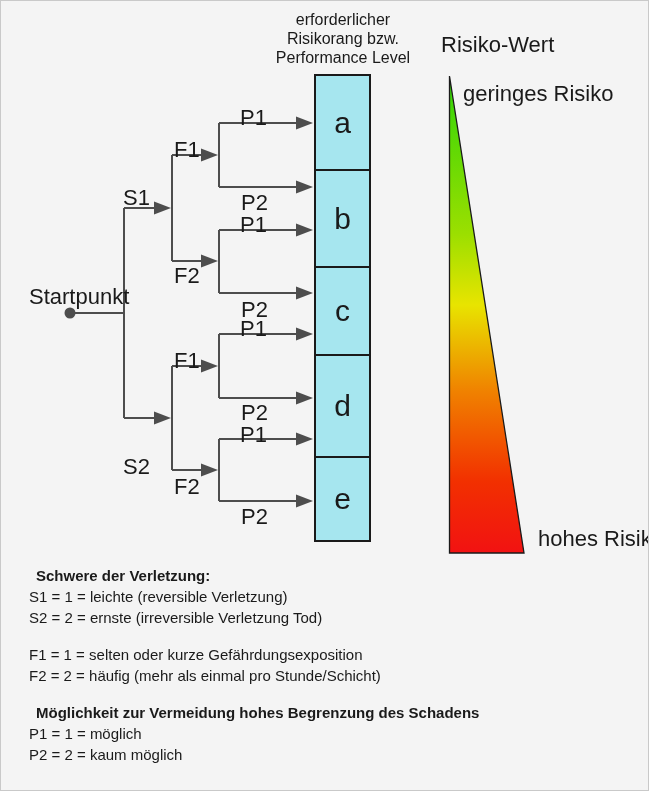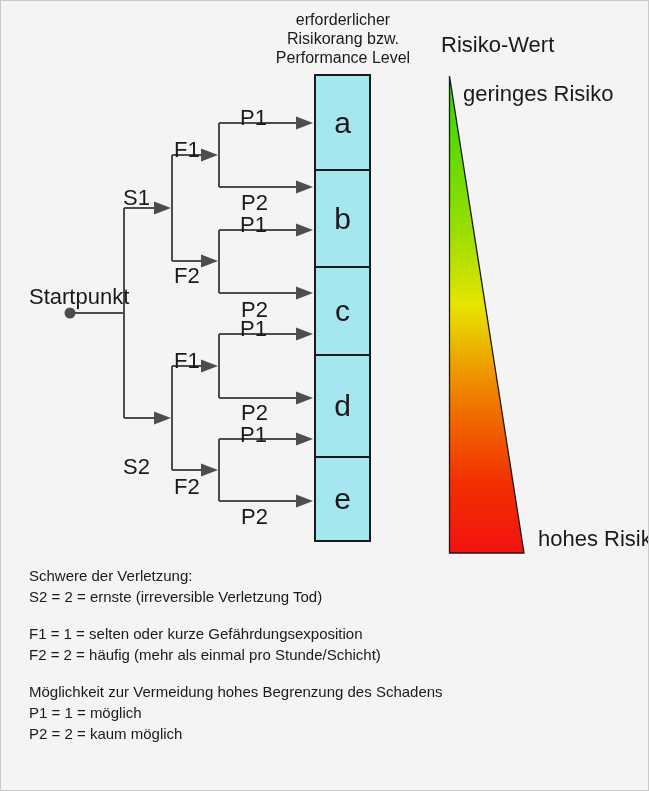--- a/index.html
+++ b/index.html
@@ -18,21 +18,21 @@
     position:absolute;left:313px;top:73px;width:57px;height:468px;
     box-sizing:border-box;border:2px solid #1a1a1a;background:#a6e6ef;
   }
   .pl-cell{
     box-sizing:border-box;display:flex;align-items:center;justify-content:center;
     font-size:30px;border-bottom:2px solid #1a1a1a;
   }
   .pl-cell:last-child{border-bottom:none;}
   .legend{position:absolute;left:28px;top:564px;font-size:15px;line-height:21px;}
   .legend-block{margin-bottom:16px;}
-  .legend-heading{font-weight:normal;}
+  .legend-heading{font-weight:bold;margin-left:7px;}
 </style>
 </head>
 <body>
 
 <div class="stage">
 
   <svg class="overlay" width="649" height="791" viewBox="0 0 649 791">
     <defs>
       <linearGradient id="riskGrad" x1="0" y1="0" x2="0" y2="1">
         <stop offset="0" stop-color="#2fd408"></stop>
@@ -126,20 +126,21 @@
     <div class="pl-cell" style="height:95px;">a</div>
     <div class="pl-cell" style="height:97px;">b</div>
     <div class="pl-cell" style="height:88px;">c</div>
     <div class="pl-cell" style="height:102px;">d</div>
     <div class="pl-cell" style="height:82px;">e</div>
   </div>
 
   <div class="legend">
     <div class="legend-block">
       <div class="legend-heading">Schwere der Verletzung:</div>
+      <div>S1 = 1 = leichte (reversible Verletzung)</div>
       <div>S2 = 2 = ernste (irreversible Verletzung Tod)</div>
     </div>
     <div class="legend-block">
       <div>F1 = 1 = selten oder kurze Gefährdungsexposition</div>
       <div>F2 = 2 = häufig (mehr als einmal pro Stunde/Schicht)</div>
     </div>
     <div class="legend-block">
       <div class="legend-heading">Möglichkeit zur Vermeidung hohes Begrenzung des Schadens</div>
       <div>P1 = 1 = möglich</div>
       <div>P2 = 2 = kaum möglich</div>

